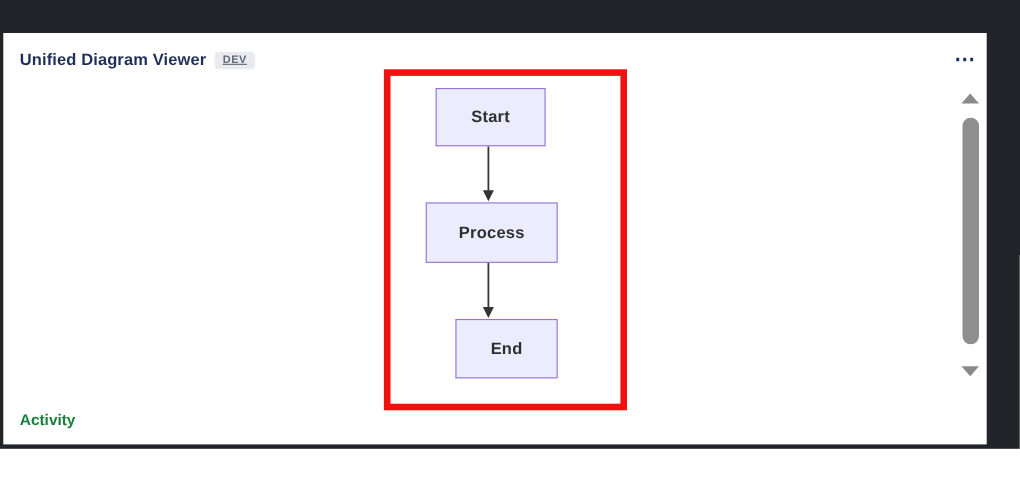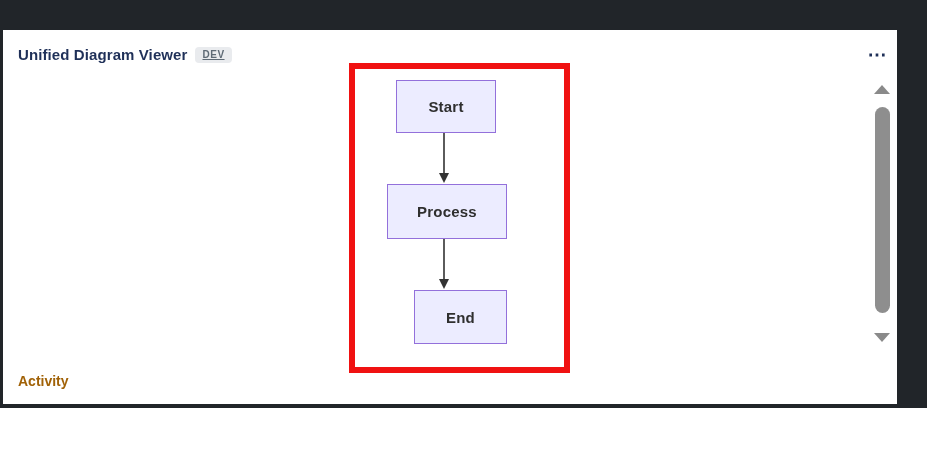--- a/index.html
+++ b/index.html
@@ -137,21 +137,21 @@
     height: 374px;
     pointer-events: none;
   }
 
   .activity-label {
     position: absolute;
     left: 15px;
     top: 343px;
     font-size: 14px;
     font-weight: bold;
-    color: #a16207;
+    color: #15803d;
   }
 </style>
 </head>
 <body>
 
 <div class="frame">
   <div class="card">
 
     <div class="title-row">
       <span class="page-title">Unified Diagram Viewer</span>

